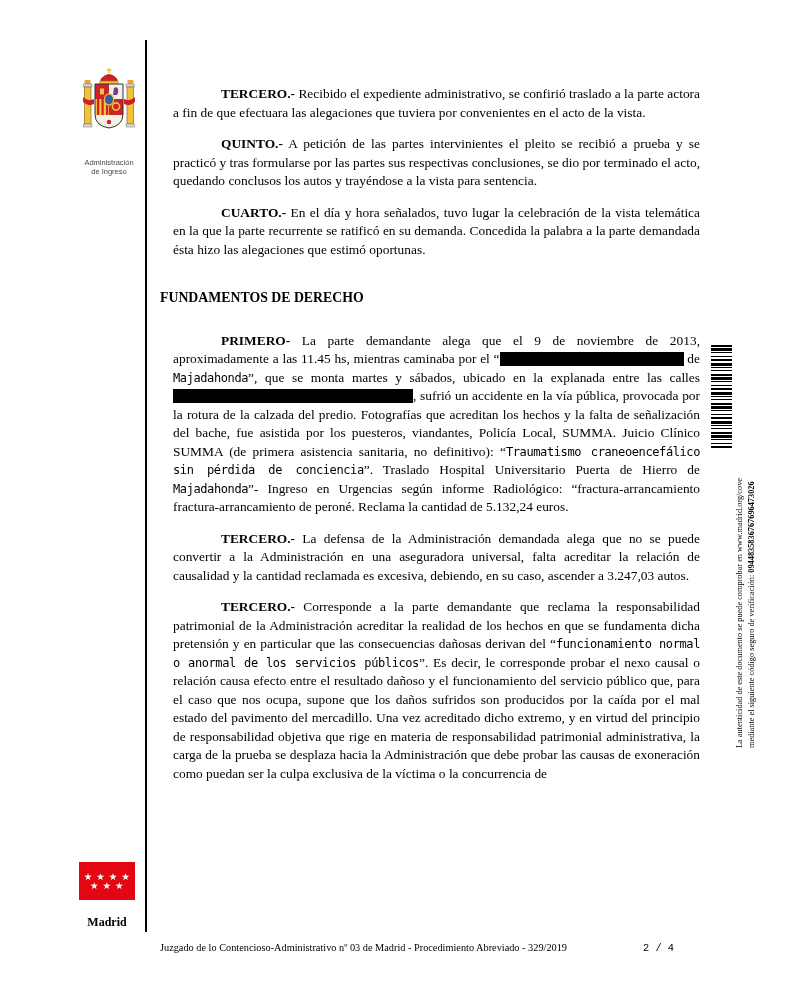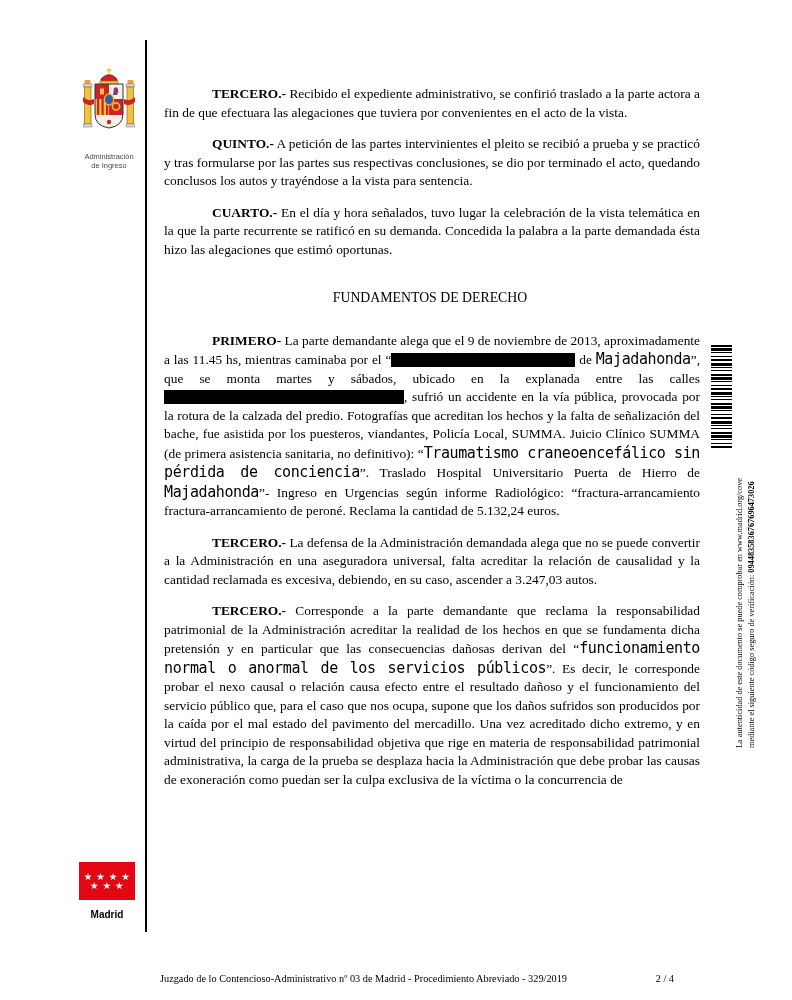--- a/index.html
+++ b/index.html
@@ -4,32 +4,32 @@
 <style>
   html,body{margin:0;padding:0;}
   body{
     width:792px;height:1000px;position:relative;background:#ffffff;
     font-family:"Liberation Serif",serif;color:#000;overflow:hidden;
   }
   .v-rule{position:absolute;left:145px;top:40px;width:2px;height:892px;background:#000;}
 
   
   .coat{position:absolute;left:78px;top:66px;width:62px;text-align:center;}
-  .coat-caption{font-family:"Liberation Sans",sans-serif;font-size:7.5px;line-height:9px;color:#4a4a4a;margin-top:8px;}
+  .coat-caption{font-family:"Liberation Sans",sans-serif;font-size:7.5px;line-height:9px;color:#4a4a4a;margin-top:14px;}
 
   
   .doc-body{
     position:absolute;left:160px;top:85px;width:540px;
     font-size:13.4px;line-height:18.5px;text-align:justify;
   }
-  .doc-paragraph{margin:0 0 13px 4px;text-indent:48px;}
+  .doc-paragraph{margin:0 0 13px 13px;text-indent:48px;}
   .lead{font-weight:bold;}
-  .alt{font-family:"DejaVu Sans Mono",monospace;font-size:15px;letter-spacing:-0.4px;}
+  .alt{font-family:"DejaVu Sans Mono",monospace;font-size:12px;letter-spacing:-0.4px;}
   .redaction{display:inline-block;height:14px;background:#000;vertical-align:text-bottom;}
-  .doc-heading{font-weight:normal;text-align:center;font-size:13.8px;margin:30px 0 24px 0;text-indent:0;}
+  .doc-heading{font-weight:bold;text-align:left;font-size:13.8px;margin:30px 0 24px 0;text-indent:0;}
 
   
   .barcode{
     position:absolute;left:711px;top:345px;width:21px;height:103px;
     background:repeating-linear-gradient(180deg,
       #000 0px,#000 2px,#fff 2px,#fff 3.5px,
       #000 3.5px,#000 6.5px,#fff 6.5px,#fff 7.5px,
       #000 7.5px,#000 8.5px,#fff 8.5px,#fff 11px,
       #000 11px,#000 12px,#fff 12px,#fff 14.5px);
   }
@@ -41,28 +41,28 @@
   .side-text b{font-weight:bold;}
 
   
   .madrid{position:absolute;left:76px;top:862px;width:62px;text-align:center;}
   .madrid-flag{
     width:56px;height:38px;margin:0 auto;background:#e30613;
     display:flex;flex-direction:column;justify-content:center;align-items:center;gap:0;
   }
   .stars-row{color:#fff;font-size:9.5px;line-height:9px;letter-spacing:0.5px;
     font-family:"DejaVu Sans",sans-serif;}
-  .madrid-label{font-family:Liberation Sans, sans-serif;font-weight:bold;font-size:10px;margin-top:9px;}
+  .madrid-label{font-family:Liberation Serif, serif;font-weight:bold;font-size:12px;margin-top:15px;}
 
   
   .footer{
-    position:absolute;left:160px;top:973px;width:540px;
+    position:absolute;left:160px;top:942px;width:540px;
     font-size:10.3px;display:flex;justify-content:space-between;
   }
-  .footer .page-ind{padding-right:26px;}
+  .footer .page-ind{padding-right:26px;font-family:Liberation Mono, monospace;}
 </style>
 </head>
 <body>
 
 <div class="v-rule"></div>
 
 <div class="coat">
   <svg width="52" height="74" viewBox="0 0 52 74">
     <defs>
       <clipPath id="sh">

